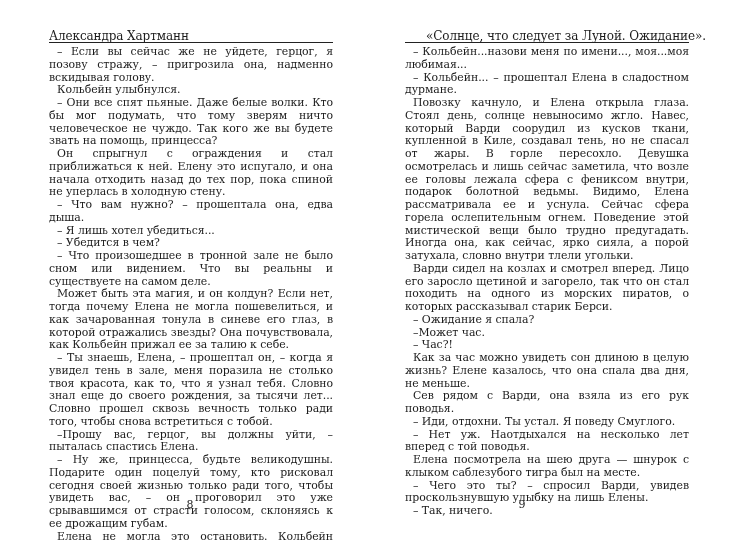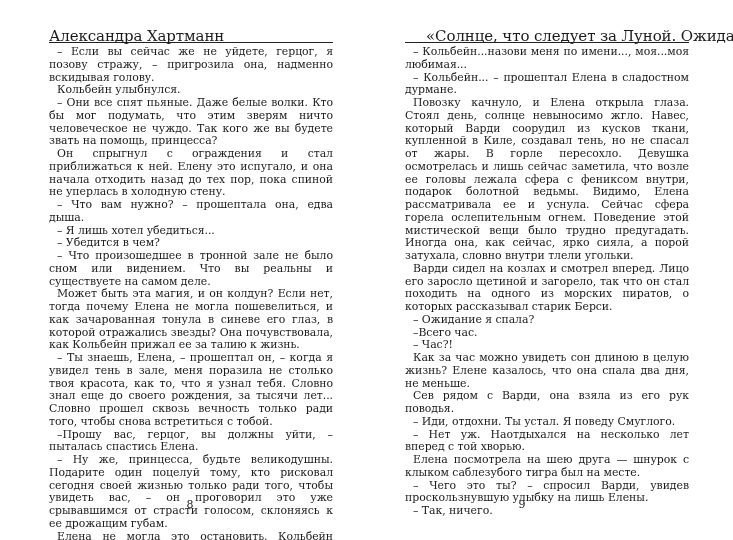--- a/index.html
+++ b/index.html
@@ -1,21 +1,21 @@
 <!DOCTYPE html>
 <html><head>
 <meta charset="utf-8">
 <style>
   html,body{margin:0;padding:0;background:#fff;}
   body{width:733px;height:540px;position:relative;overflow:hidden;
        font-family:"DejaVu Serif","Liberation Serif",serif;color:#1b1b1b;}
   .page{position:absolute;top:0;height:540px;}
   .page.left{left:0;width:366px;}
   .page.right{left:366px;width:367px;}
-  .header{position:absolute;top:31px;font-size:15px;line-height:11px;
+  .header{position:absolute;top:31px;font-size:12px;line-height:11px;
           letter-spacing:-0.1px;white-space:nowrap;}
   .rule{position:absolute;top:42px;height:0;border-top:1.4px solid #222;}
   .body{position:absolute;top:46px;font-size:10.9px;line-height:12.75px;
         text-align:justify;letter-spacing:-0.05px;}
   .body p{margin:0;padding:0;}
   .body p.ind{text-indent:8px;}
   .pgnum{position:absolute;top:498px;font-size:11px;width:20px;text-align:center;}
   .left .header{left:49px;}
   .left .rule{left:49px;width:284px;}
   .left .body{left:49px;width:284px;}
@@ -27,50 +27,50 @@
 </style>
 </head>
 <body>
 
 <div class="page left">
   <div class="header">Александра Хартманн</div>
   <div class="rule"></div>
   <div class="body">
     <p class="ind">– Если вы сейчас же не уйдете, герцог, я позову стражу, – пригрозила она, надменно вскидывая голову.</p>
     <p class="ind">Кольбейн улыбнулся.</p>
-    <p class="ind">– Они все спят пьяные. Даже белые волки. Кто бы мог подумать, что этим зверям ничто человеческое не чуждо. Так кого же вы будете звать на помощь, принцесса?</p>
+    <p class="ind">– Они все спят пьяные. Даже белые волки. Кто бы мог подумать, что тому зверям ничто человеческое не чуждо. Так кого же вы будете звать на помощь, принцесса?</p>
     <p class="ind">Он спрыгнул с ограждения и стал приближаться к ней. Елену это испугало, и она начала отходить назад до тех пор, пока спиной не уперлась в холодную стену.</p>
     <p class="ind">– Что вам нужно? – прошептала она, едва дыша.</p>
     <p class="ind">– Я лишь хотел убедиться...</p>
     <p class="ind">– Убедится в чем?</p>
     <p class="ind">– Что произошедшее в тронной зале не было сном или видением. Что вы реальны и существуете на самом деле.</p>
-    <p class="ind">Может быть эта магия, и он колдун? Если нет, тогда почему Елена не могла пошевелиться, и как зачарованная тонула в синеве его глаз, в которой отражались звезды? Она почувствовала, как Кольбейн прижал ее за талию к жизнь.</p>
+    <p class="ind">Может быть эта магия, и он колдун? Если нет, тогда почему Елена не могла пошевелиться, и как зачарованная тонула в синеве его глаз, в которой отражались звезды? Она почувствовала, как Кольбейн прижал ее за талию к себе.</p>
     <p class="ind">– Ты знаешь, Елена, – прошептал он, – когда я увидел тень в зале, меня поразила не столько твоя красота, как то, что я узнал тебя. Словно знал еще до своего рождения, за тысячи лет... Словно прошел сквозь вечность только ради того, чтобы снова встретиться с тобой.</p>
     <p class="ind">–Прошу вас, герцог, вы должны уйти, – пыталась спастись Елена.</p>
     <p class="ind">– Ну же, принцесса, будьте великодушны. Подарите один поцелуй тому, кто рисковал сегодня своей жизнью только ради того, чтобы увидеть вас, – он проговорил это уже срывавшимся от страсти голосом, склоняясь к ее дрожащим губам.</p>
     <p class="ind">Елена не могла это остановить. Кольбейн целовал ее, крепко прижимая к себе, словно боясь, что она сбежит.</p>
 
   </div>
   <div class="pgnum">8</div>
 </div>
 
 <div class="page right">
   <div class="header">«Солнце, что следует за Луной. Ожидание».</div>
   <div class="rule"></div>
   <div class="body">
     <p class="ind">– Кольбейн...назови меня по имени..., моя...моя любимая...</p>
     <p class="ind">– Кольбейн... – прошептал Елена в сладостном дурмане.</p>
     <p class="ind">Повозку качнуло, и Елена открыла глаза. Стоял день, солнце невыносимо жгло. Навес, который Варди соорудил из кусков ткани, купленной в Киле, создавал тень, но не спасал от жары. В горле пересохло. Девушка осмотрелась и лишь сейчас заметила, что возле ее головы лежала сфера с фениксом внутри, подарок болотной ведьмы. Видимо, Елена рассматривала ее и уснула. Сейчас сфера горела ослепительным огнем. Поведение этой мистической вещи было трудно предугадать. Иногда она, как сейчас, ярко сияла, а порой затухала, словно внутри тлели угольки.</p>
     <p class="ind">Варди сидел на козлах и смотрел вперед. Лицо его заросло щетиной и загорело, так что он стал походить на одного из морских пиратов, о которых рассказывал старик Берси.</p>
     <p class="ind">– Ожидание я спала?</p>
-    <p class="ind">–Всего час.</p>
+    <p class="ind">–Может час.</p>
     <p class="ind">– Час?!</p>
     <p class="ind">Как за час можно увидеть сон длиною в целую жизнь? Елене казалось, что она спала два дня, не меньше.</p>
     <p class="ind">Сев рядом с Варди, она взяла из его рук поводья.</p>
     <p class="ind">– Иди, отдохни. Ты устал. Я поведу Смуглого.</p>
-    <p class="ind">– Нет уж. Наотдыхался на несколько лет вперед с той хворью.</p>
+    <p class="ind">– Нет уж. Наотдыхался на несколько лет вперед с той поводья.</p>
     <p class="ind">Елена посмотрела на шею друга — шнурок с клыком саблезубого тигра был на месте.</p>
     <p class="ind">– Чего это ты? – спросил Варди, увидев проскользнувшую улыбку на лишь Елены.</p>
     <p class="ind">– Так, ничего.</p>
 
   </div>
   <div class="pgnum">9</div>
 </div>
 
 </body></html>

